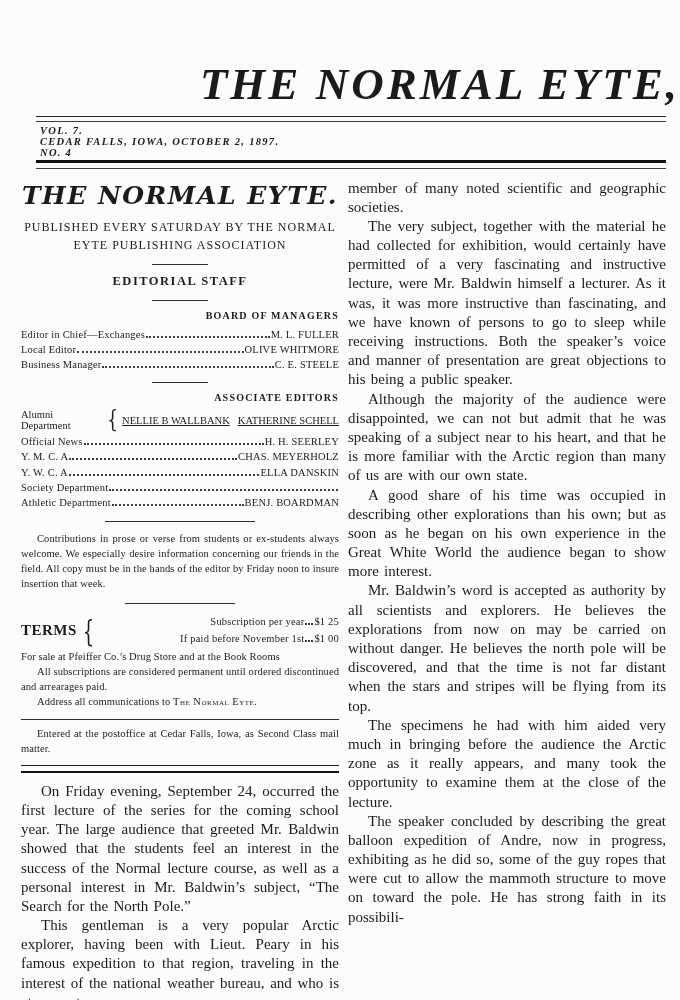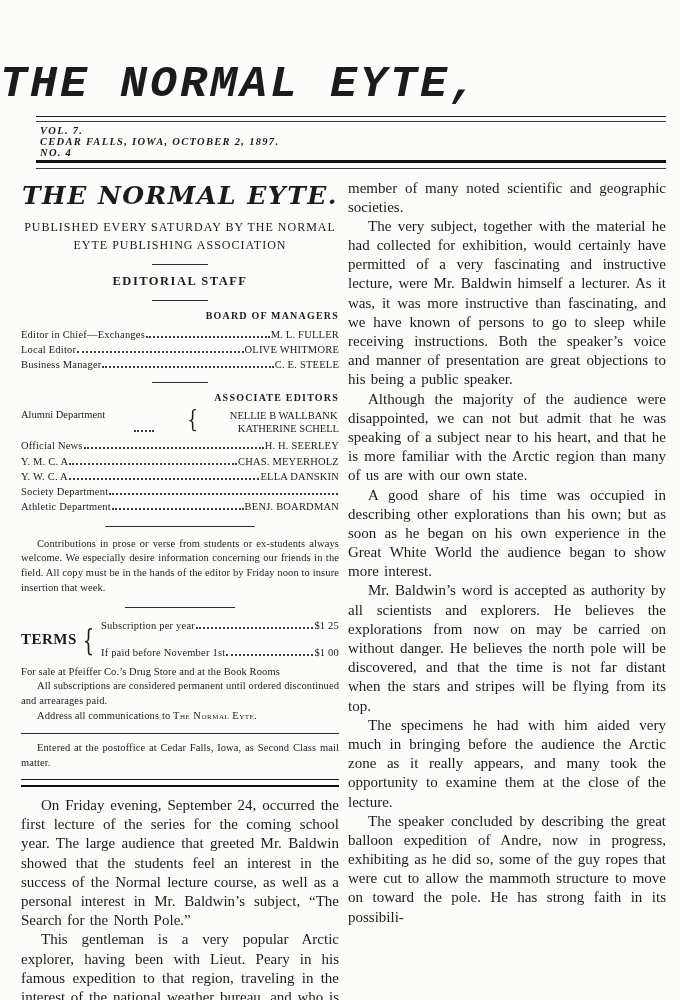--- a/index.html
+++ b/index.html
@@ -9,22 +9,22 @@
     margin:0 auto;
     background:#fcfcfa;
     color:#1b1b1b;
     font-family:"Liberation Serif", serif;
     overflow:hidden;
     box-sizing:border-box;
   }
   
   .masthead-title{
     margin-top:60px;
-    text-align:left;
-    font-family:Liberation Mono, monospace;
+    text-align:right;
+    font-family:Liberation Serif, serif;
     font-style:italic;
     font-weight:700;
     font-size:45px;
     letter-spacing:3px;
     line-height:1.1;
     white-space:nowrap;
   }
   .dateline-wrap{margin:6px 14px 0 36px;}
   .rule-double-top{height:4px;border-top:1.5px solid #222;border-bottom:1px solid #3a3a3a;}
   .dateline{
@@ -60,41 +60,41 @@
   .sub-head{
     text-align:right;font-weight:700;font-size:10px;
     letter-spacing:1.2px;margin:2px 0 6px 0;
   }
   .lrow{
     display:flex;align-items:baseline;
     font-size:10.5px;line-height:1.45;letter-spacing:.2px;
   }
   .lrow .dots{flex:1 1 auto;min-width:8px;border-bottom:2px dotted #3c3c3c;margin:0 1px 3px 1px;}
   .lrow .nm{white-space:nowrap;}
-  .alumni-row{display:flex;font-size:10.5px;margin:4px 0 3px 0;gap:28px;}
+  .alumni-row{display:flex;align-items:center;font-size:10.5px;margin:4px 0 3px 0;}
   .alumni-row .dots{flex:1 1 auto;border-bottom:2px dotted #3c3c3c;margin:0 1px 3px 1px;align-self:flex-end;}
   .brace{
     font-family:"DejaVu Serif", serif;font-weight:400;
     font-size:24px;line-height:.9;margin:0 2px;transform:scaleX(.7);
   }
-  .name-stack{display:flex;flex-direction:column;line-height:1.25;white-space:nowrap;}
+  .name-stack{display:flex;flex-direction:row;line-height:1.25;white-space:nowrap;text-decoration:underline;}
   .name-stack span:nth-child(2){padding-left:8px;}
   .note-par{
     font-size:10.5px;line-height:1.42;text-align:justify;
     margin:0;letter-spacing:.1px;
   }
   .indent1{text-indent:16px;}
   
   .terms-block{display:flex;align-items:center;margin:2px 0 4px 0;}
   .terms-label{
     font-weight:700;font-size:15px;letter-spacing:.5px;
     font-family:"Liberation Serif", serif;white-space:nowrap;
   }
   .brace-big{font-size:30px;line-height:.9;margin:0 3px 0 2px;transform:scaleX(.6);}
-  .terms-rows{flex:1;display:flex;flex-direction:column;gap:12px;}
+  .terms-rows{flex:1;display:flex;flex-direction:column;gap:2px;align-items:flex-end;}
   .rule-colwide{border:0;border-top:1.2px solid #2e2e2e;margin:9px 0 7px 0;}
   .rule-double-bottom{height:5px;border-top:1.5px solid #1a1a1a;border-bottom:2.5px solid #111;margin:8px 0 9px 0;}
   
   .body-par{
     font-size:15px;line-height:1.28;text-align:justify;
     margin:0;text-indent:20px;
     word-spacing:1.5px;
   }
   .no-indent{text-indent:0;}
   .smallcaps{font-variant:small-caps;letter-spacing:.5px;}

